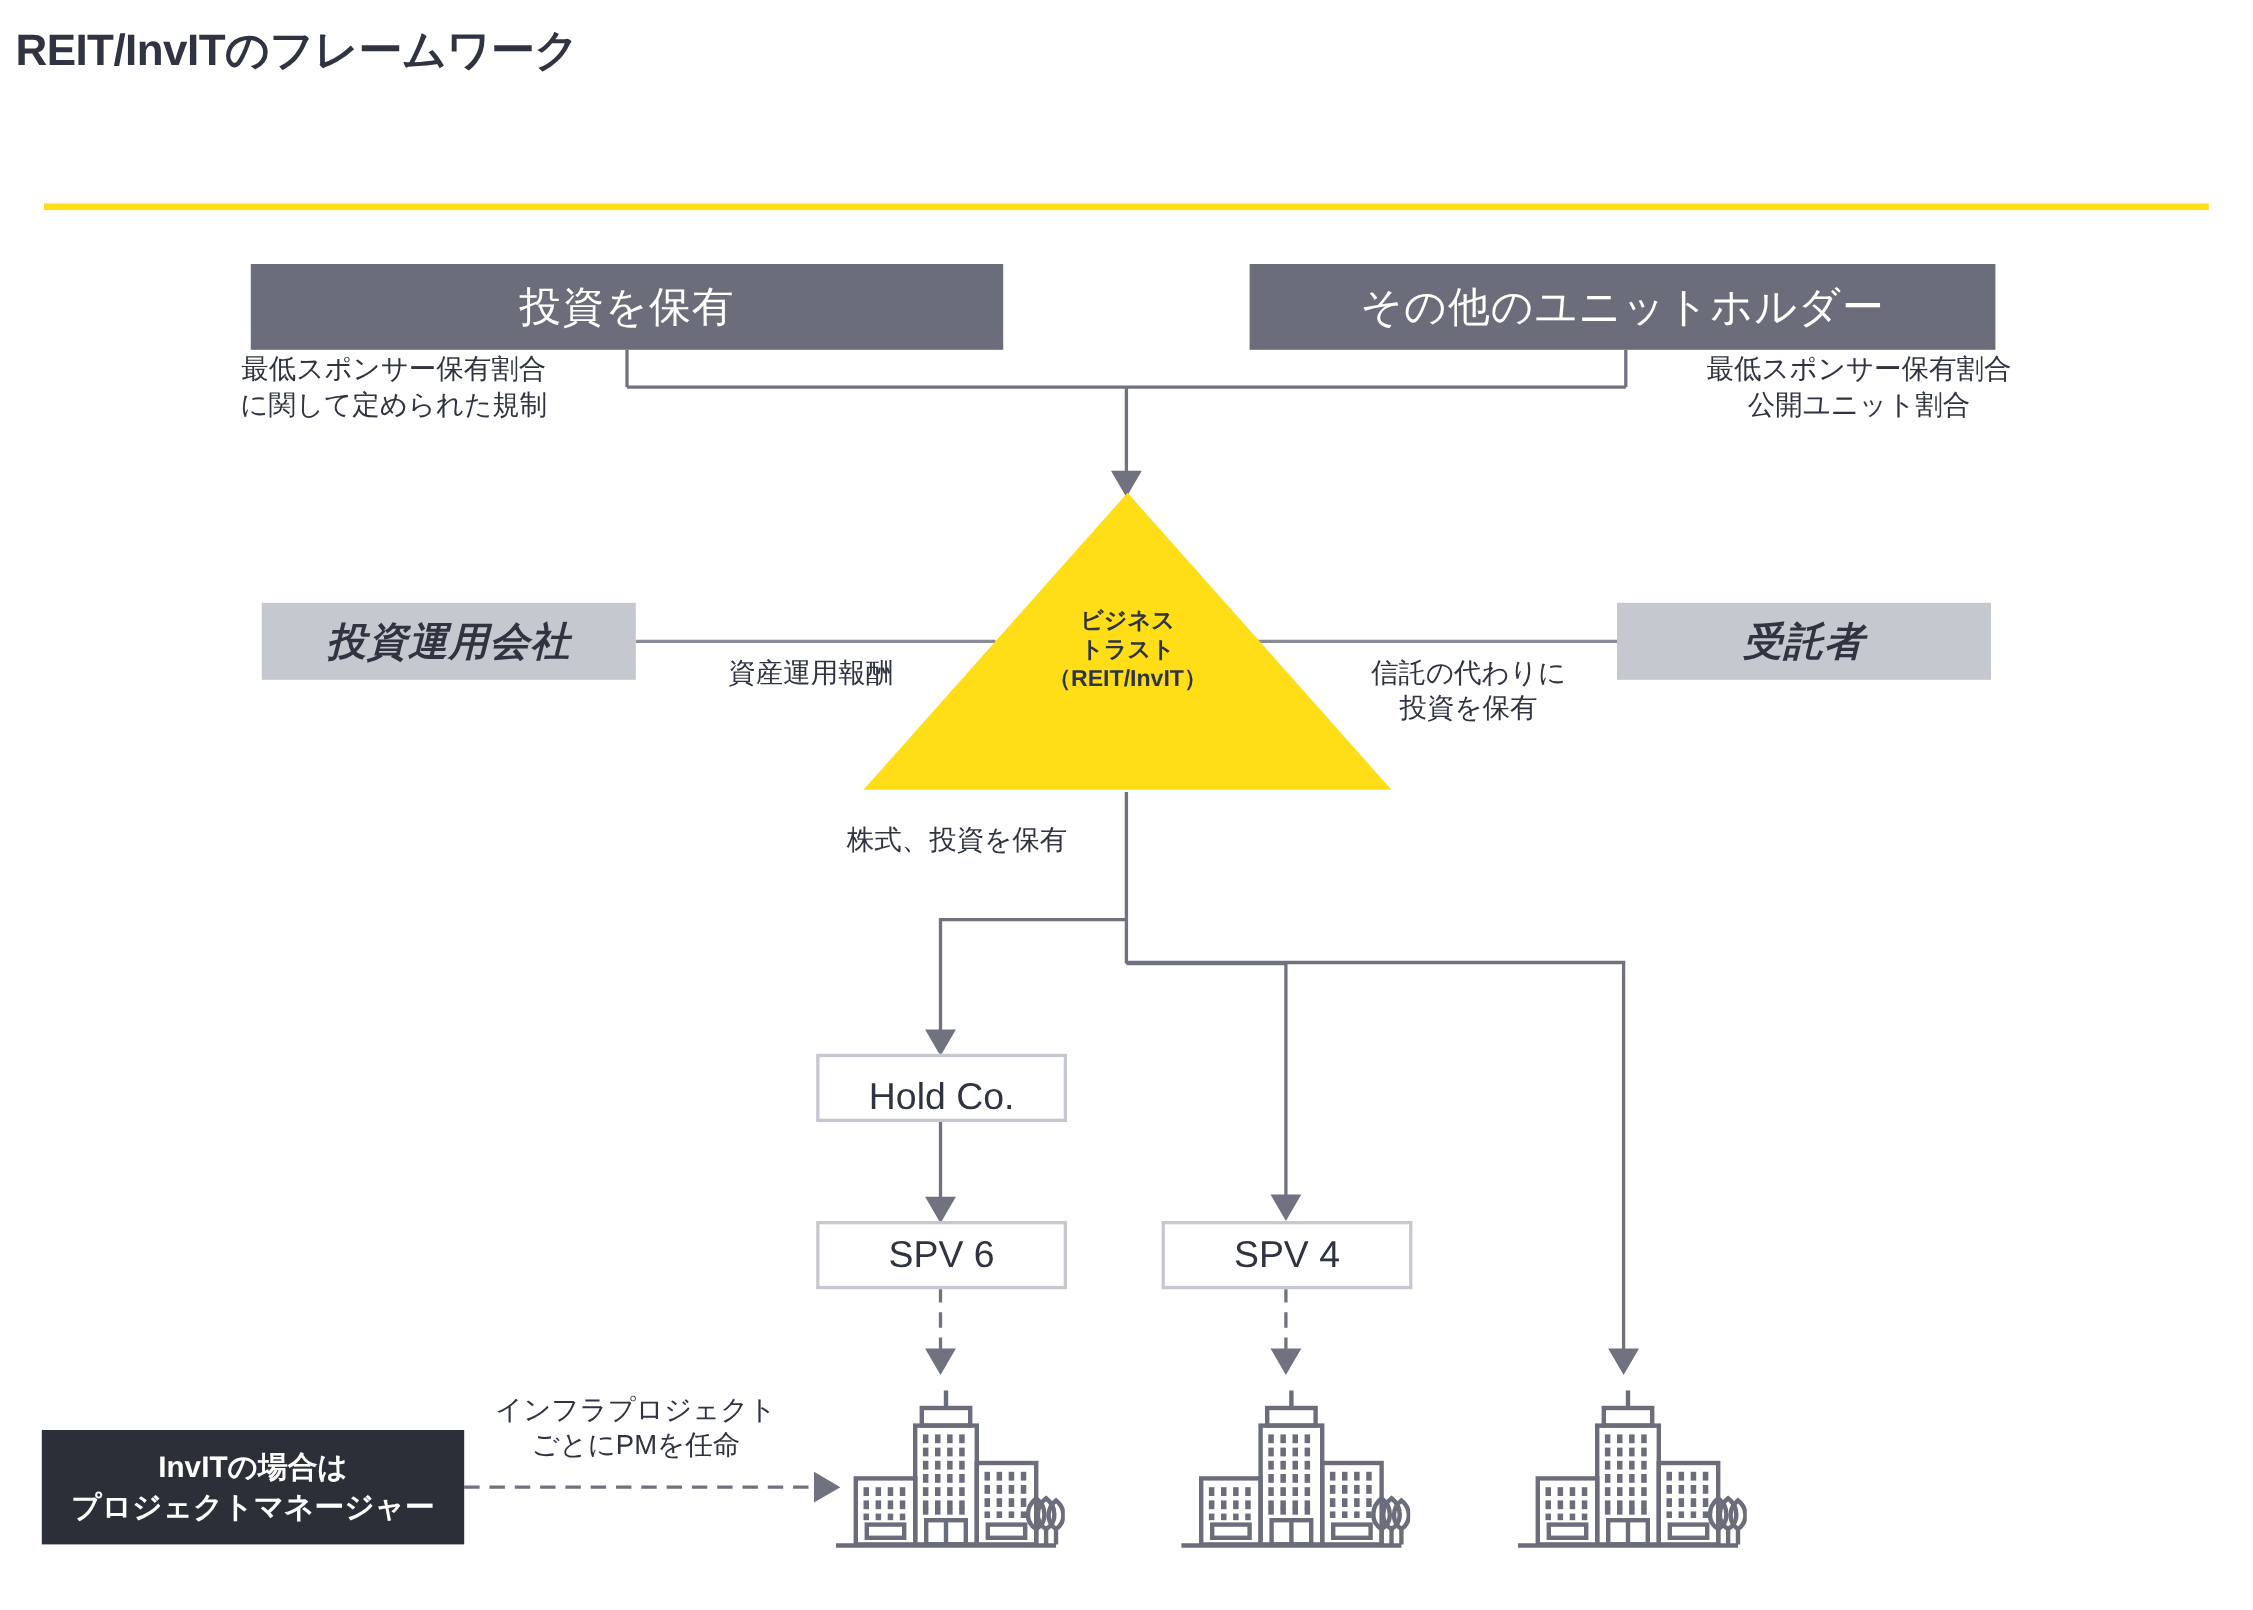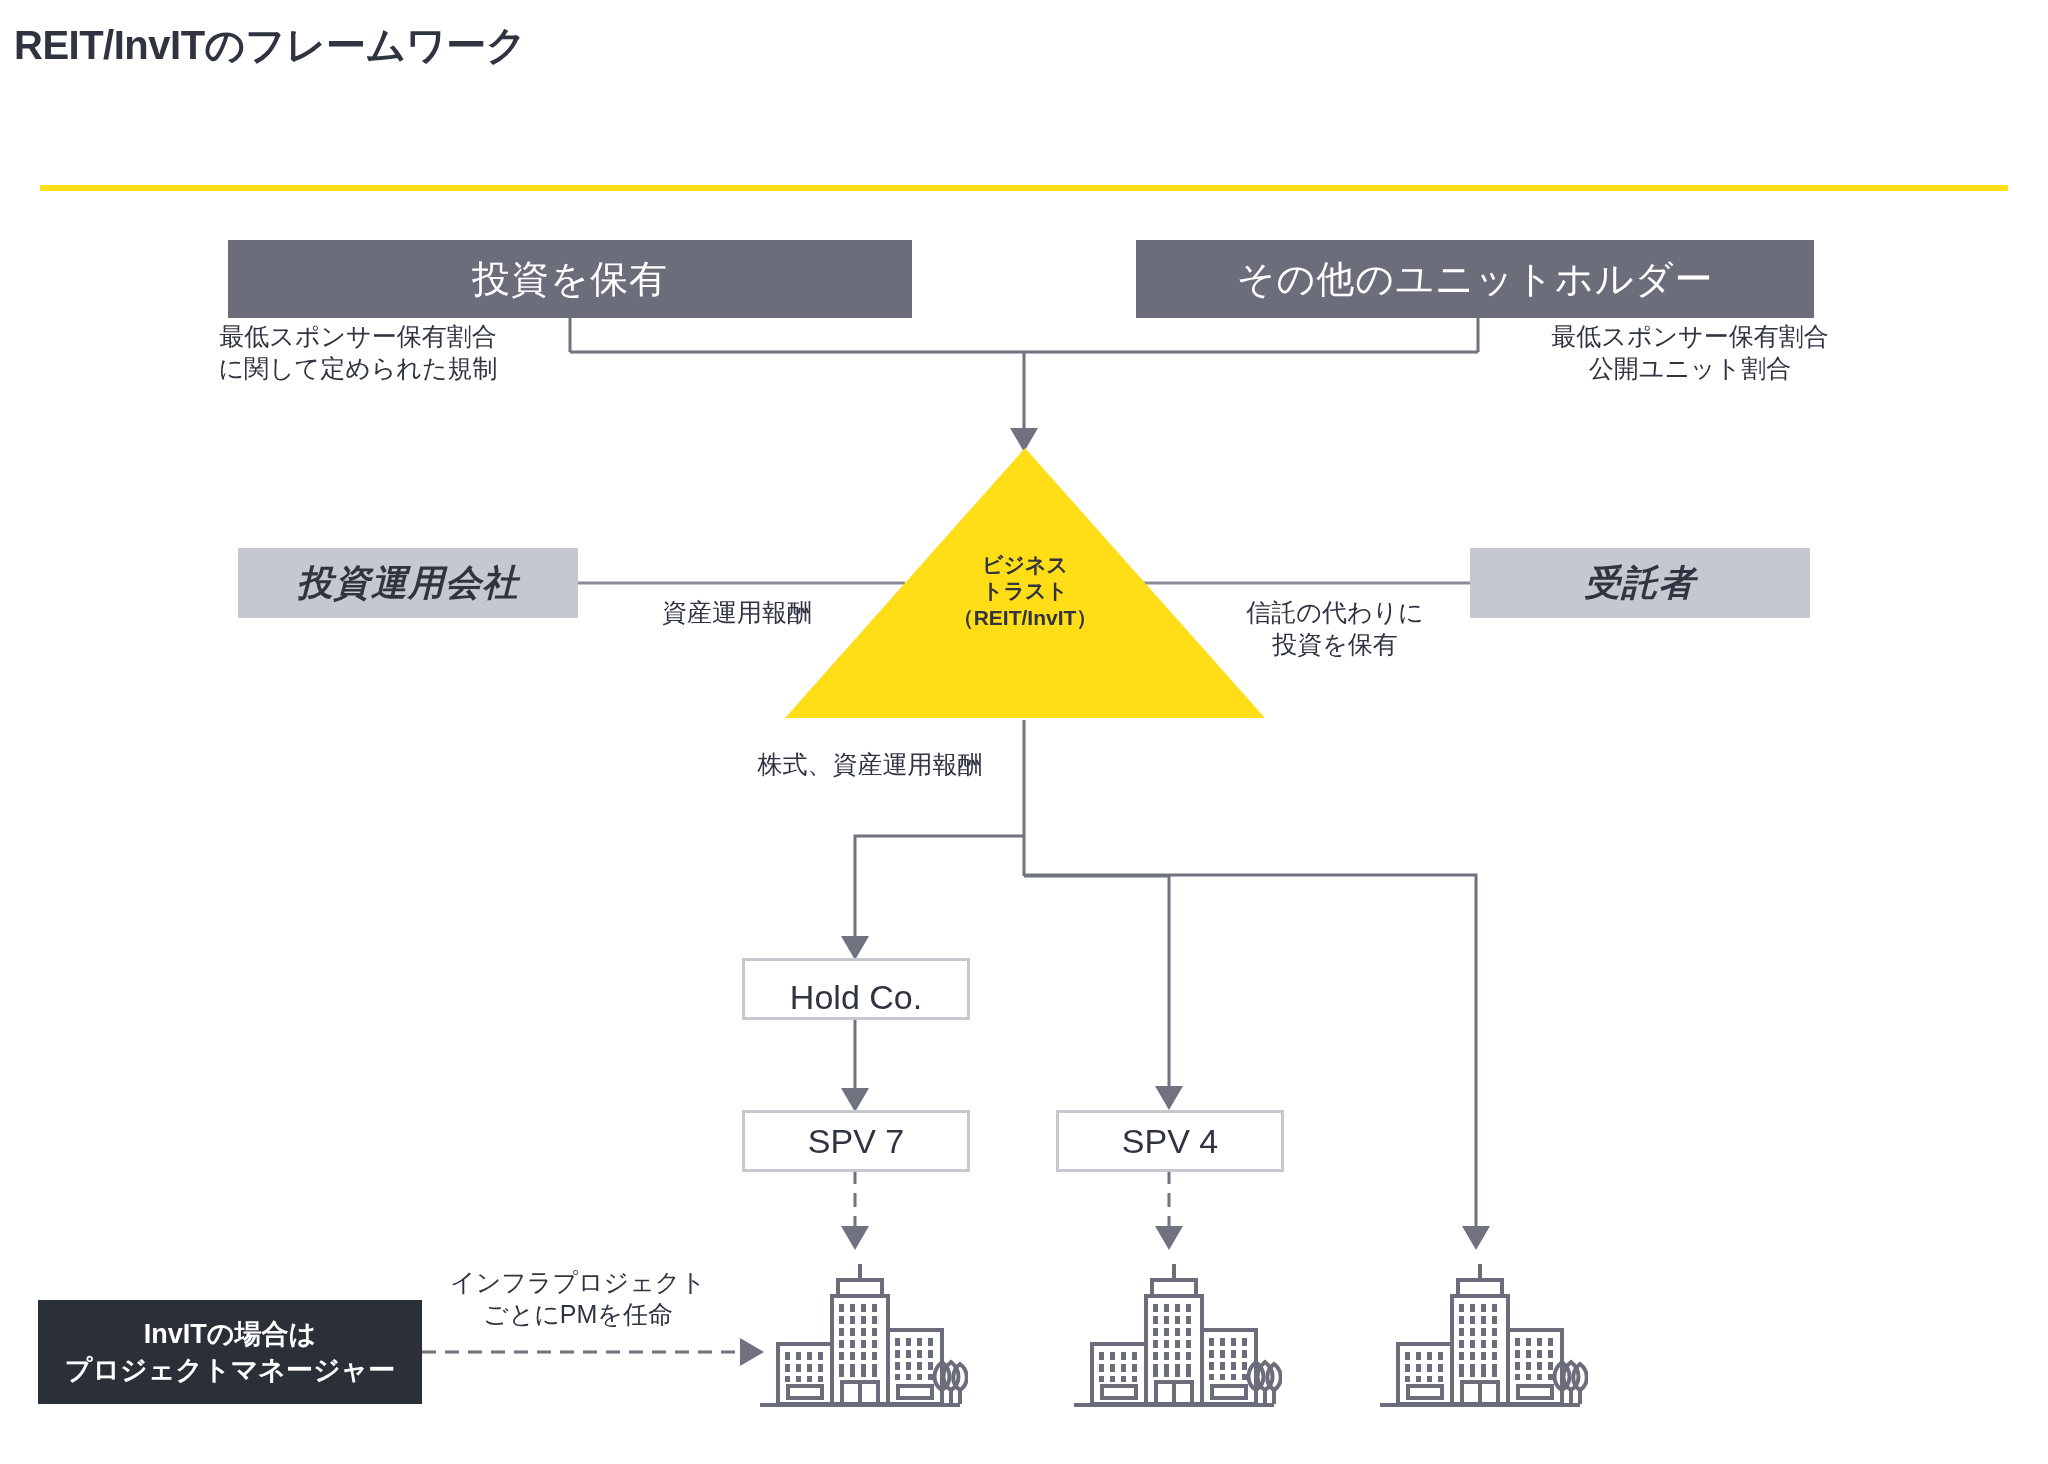--- a/index.html
+++ b/index.html
@@ -151,28 +151,28 @@
 
   <div class="node box-lightgray" style="left:1470px;top:548px;width:340px;height:70px;">
     <span>受託者</span>
   </div>
 
   <div class="caption" style="left:592px;top:596px;width:290px;">資産運用報酬</div>
 
   <div class="caption" style="left:1200px;top:596px;width:270px;">信託の代わりに
 投資を保有</div>
 
-  <div class="caption" style="left:720px;top:748px;width:300px;">株式、資産運用報酬</div>
+  <div class="caption" style="left:720px;top:748px;width:300px;">株式、投資を保有</div>
 
   <div class="node box-outline" style="left:742px;top:958px;width:228px;height:62px;align-items:flex-end;">
     <span>Hold Co.</span>
   </div>
 
   <div class="node box-outline" style="left:742px;top:1110px;width:228px;height:62px;">
-    <span>SPV 7</span>
+    <span>SPV 6</span>
   </div>
 
   <div class="node box-outline" style="left:1056px;top:1110px;width:228px;height:62px;">
     <span>SPV 4</span>
   </div>
 
   <div class="node box-charcoal" style="left:38px;top:1300px;width:384px;height:104px;">
     <span style="white-space:pre-line;">InvITの場合は
 プロジェクトマネージャー</span>
   </div>

